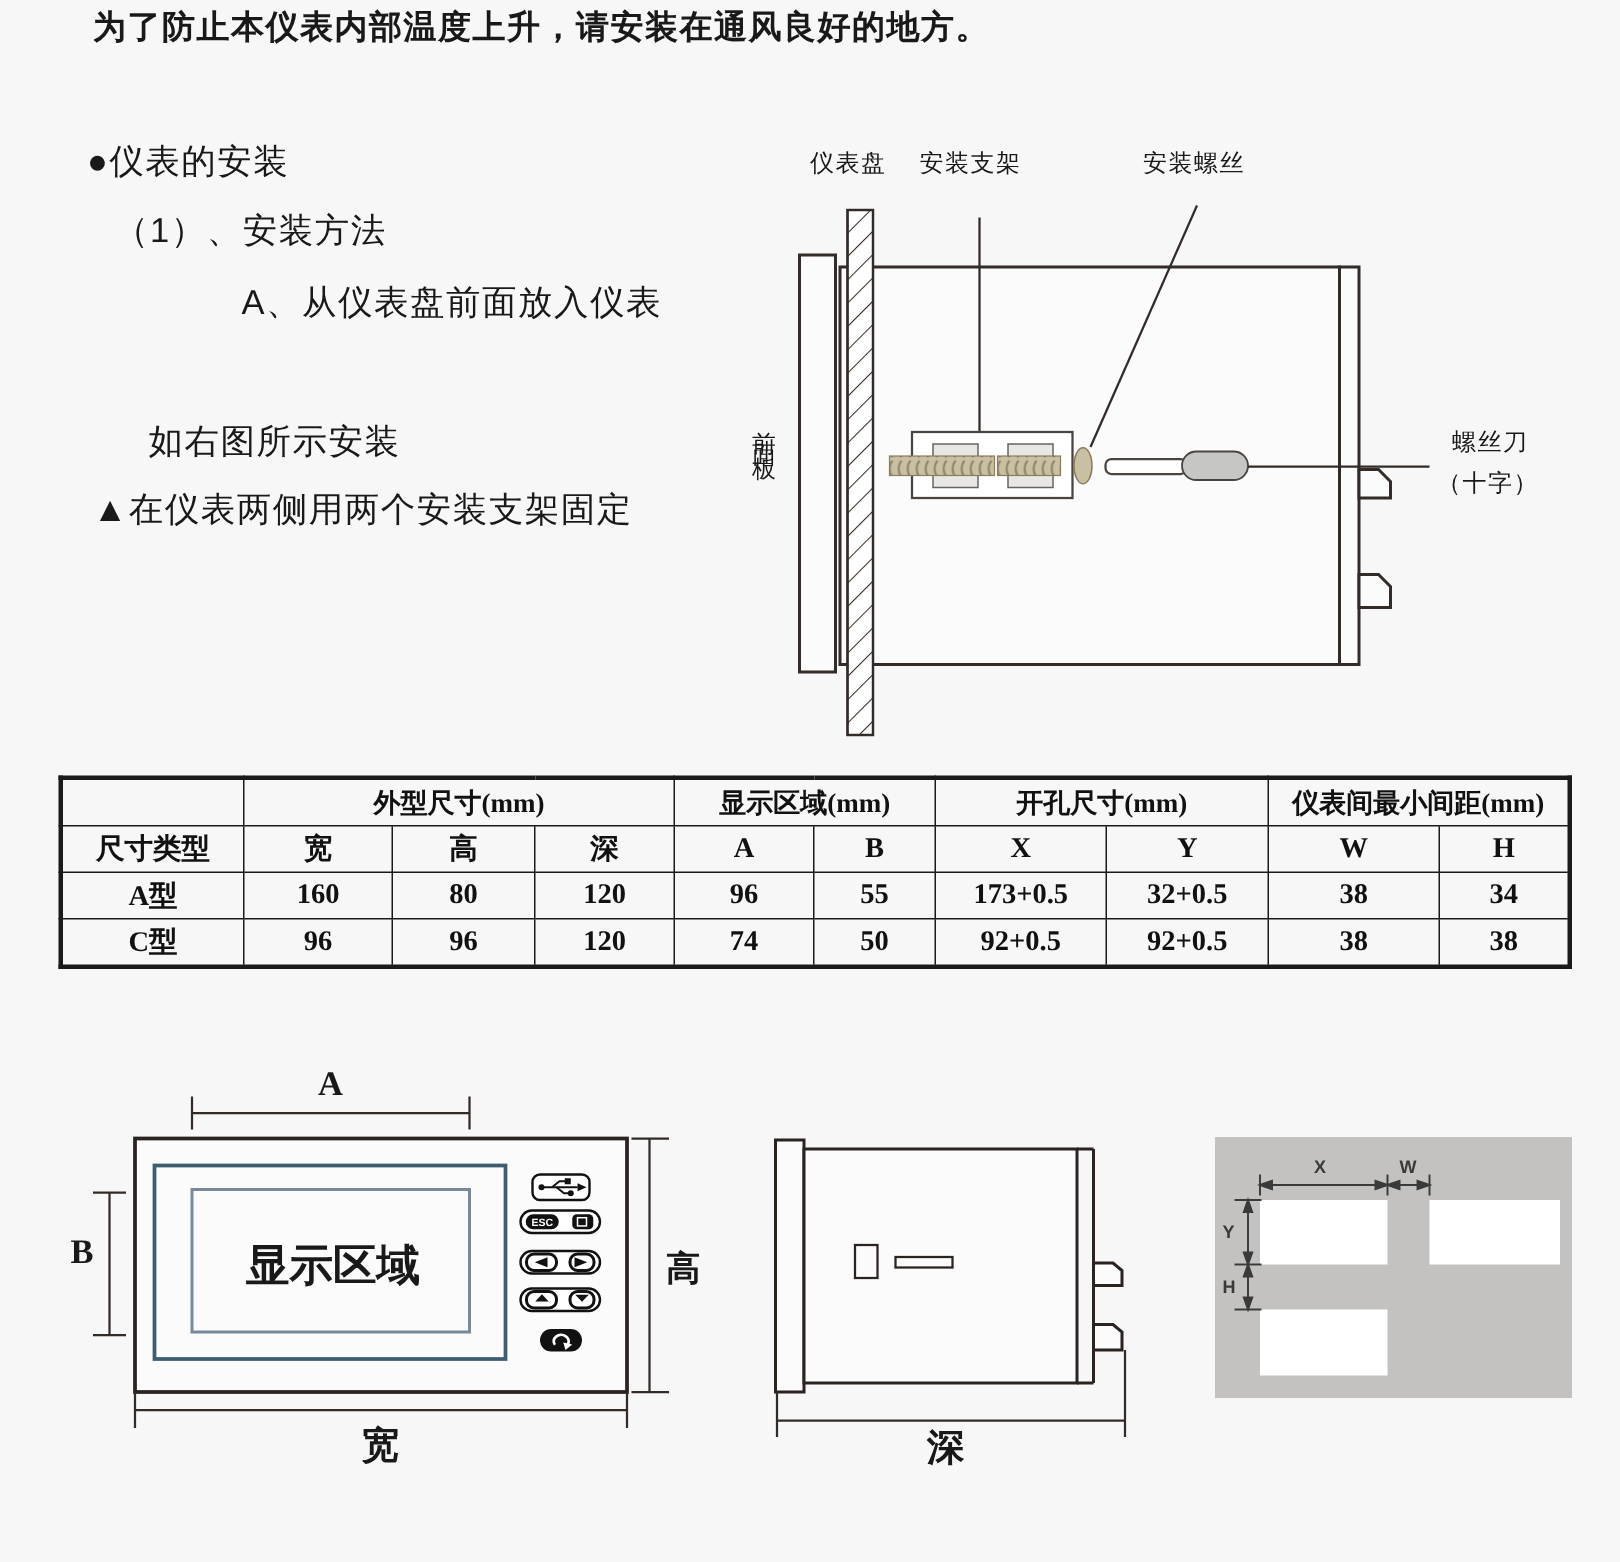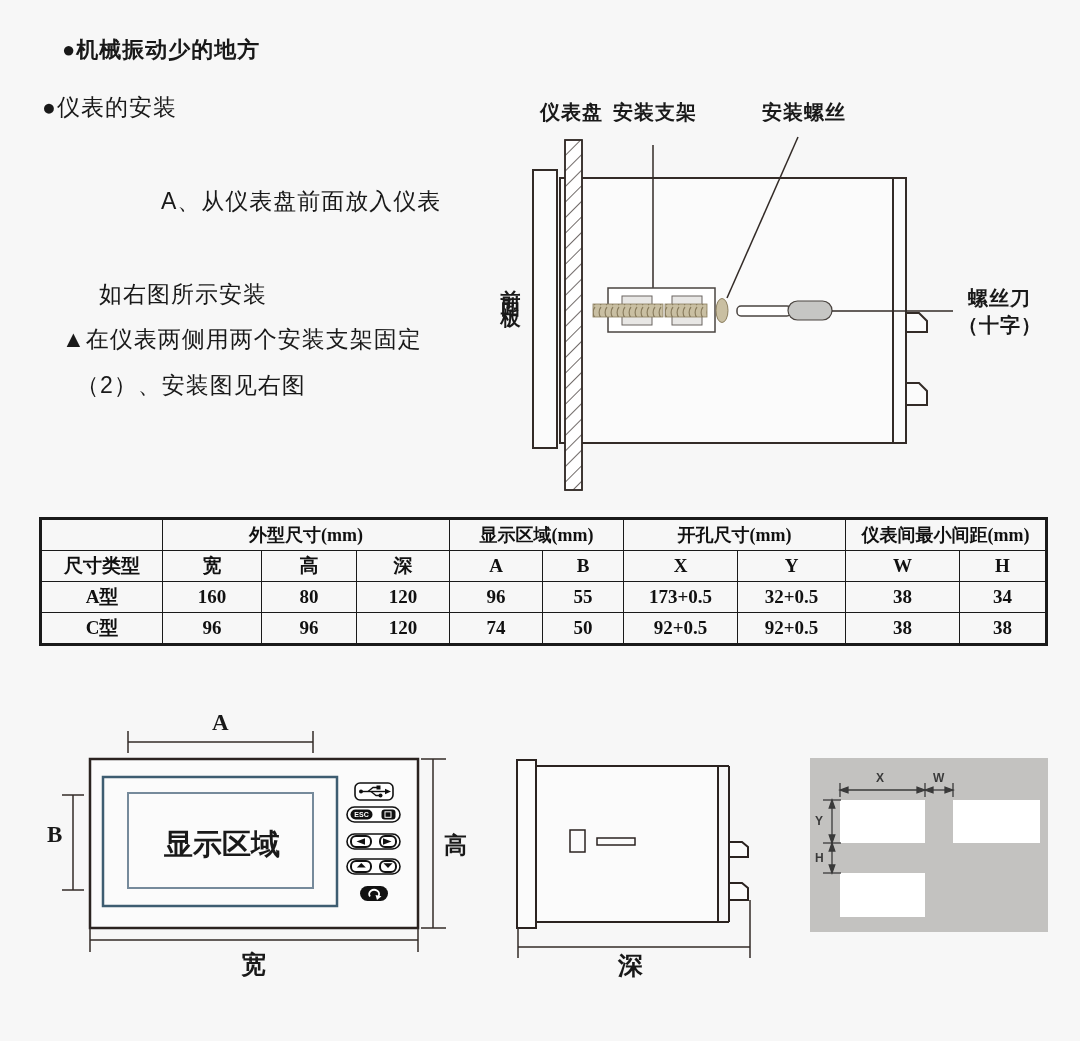--- a/index.html
+++ b/index.html
@@ -6,21 +6,21 @@
   .page{
     position:relative; width:1080px; height:1041px;
     background:#f7f7f7; overflow:hidden;
     font-family:"Liberation Sans","DejaVu Sans",sans-serif;
     color:#191919;
   }
   .lbl{position:absolute; white-space:nowrap; line-height:1.15;}
   .serif{font-family:"Liberation Serif","DejaVu Serif",serif;}
   .intro{font-size:22px; font-weight:bold; letter-spacing:1px;}
   .step{font-size:23px; letter-spacing:1px; font-weight:500;}
-  .diaglbl{font-size:20px; letter-spacing:1px;font-weight:bold;}
+  .diaglbl{font-size:16px; letter-spacing:1px;}
   .vertical{writing-mode:vertical-rl; text-orientation:upright; letter-spacing:9px;}
   svg{position:absolute; overflow:visible;}
   
   .dimtable{
     position:absolute; left:39px; top:517px;
     border-collapse:collapse;
     font-family:"Liberation Serif","DejaVu Serif",serif;
     font-weight:bold; font-size:19px; color:#111;
     table-layout:fixed;
   }
@@ -34,27 +34,27 @@
   .cutpanel{position:absolute; left:810px; top:758px; width:238px; height:174px; background:#c3c2c0;}
   .cutout{position:absolute; background:#ffffff;}
   .cutlbl{position:absolute; font-size:12px; font-weight:bold; color:#3a3a3a;
           font-family:"Liberation Sans","DejaVu Sans",sans-serif;}
 </style>
 </head>
 <body>
 
 <div class="page">
 
-  <div class="lbl intro" style="left:62px; top:37px;">●机械振动少的地方</div>
-
-  <div class="lbl step" style="left:42px;  top:94px;">●仪表的安装</div>
+  <div class="lbl intro" style="left:62px; top:5px;">为了防止本仪表内部温度上升，请安装在通风良好的地方。</div>
+
+  <div class="lbl step" style="left:58px;  top:94px;">●仪表的安装</div>
+  <div class="lbl step" style="left:76px;  top:140px;">（1）、安装方法</div>
   <div class="lbl step" style="left:113px; top:188px;margin-left:48px;">A、从仪表盘前面放入仪表</div>
   <div class="lbl step" style="left:99px;  top:281px;">如右图所示安装</div>
   <div class="lbl step" style="left:62px;  top:326px;">▲在仪表两侧用两个安装支架固定</div>
-  <div class="lbl step" style="left:76px;  top:372px;">（2）、安装图见右图</div>
 
   <svg style="left:495px; top:85px;" width="585" height="410" viewBox="0 0 585 410">
     <defs>
       <pattern id="hatch" width="11" height="11" patternUnits="userSpaceOnUse" patternTransform="rotate(45)">
         <line x1="0" y1="0" x2="0" y2="11" stroke="#332b27" stroke-width="1.4"></line>
       </pattern>
       <pattern id="thread" width="6" height="13" patternUnits="userSpaceOnUse">
         <rect width="6" height="13" fill="#c9bfa2"></rect>
         <path d="M4 1 C 1.5 4 1.5 9 4 12" stroke="#8a7d5e" stroke-width="1.2" fill="none"></path>
       </pattern>

